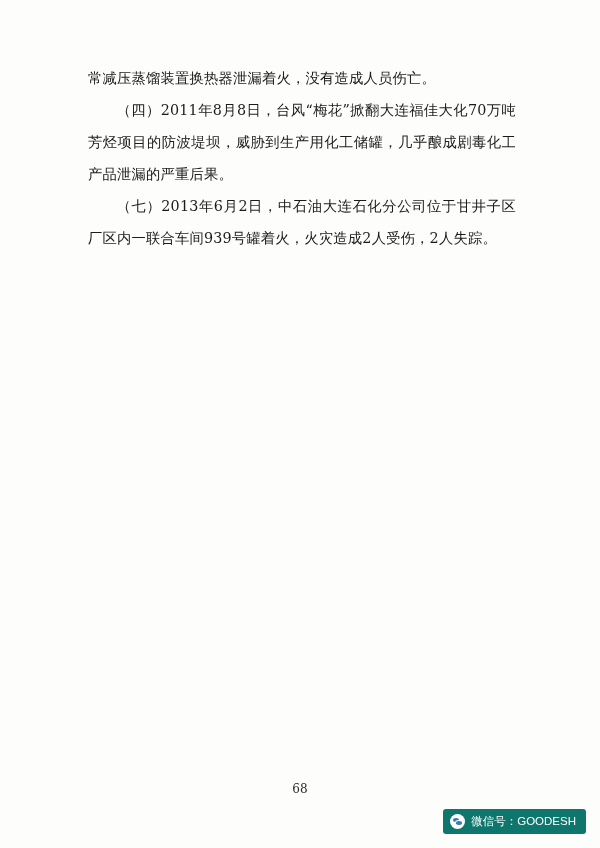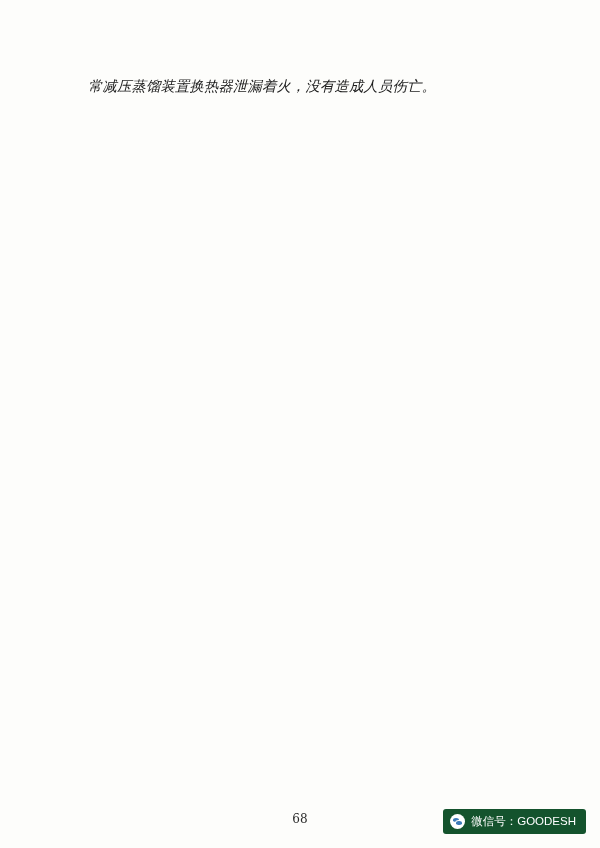--- a/index.html
+++ b/index.html
@@ -26,46 +26,45 @@
     left: 88px;
     top: 62px;
     width: 428px;
   }
   .para {
     font-size: 14.3px;
     line-height: 32px;
     color: #1b1b1b;
     text-align: justify;
     text-justify: inter-ideograph;
-    margin: 8px 0 0 0;
+    margin: 0 0 0 0;
     letter-spacing: 0.2px;
     font-family: "DejaVu Serif", "Liberation Serif", serif;
-    font-style: italic;
   }
   .para.indent {
     text-indent: 2em;
   }
   .page-number {
     position: absolute;
     left: 0;
     right: 0;
-    top: 812px;
+    top: 782px;
     text-align: center;
     font-size: 12px;
     color: #2a2a2a;
     font-family: "DejaVu Serif", "Liberation Serif", serif;
   }
   .footer-badge {
     position: absolute;
     right: 14px;
     bottom: 14px;
     display: flex;
     align-items: center;
     gap: 6px;
-    background: #14532d;
+    background: #0f766e;
     color: #ffffff;
     padding: 5px 10px 5px 7px;
     border-radius: 3px;
     font-size: 11.5px;
     font-family: "Liberation Sans", sans-serif;
     line-height: 1;
   }
   .wechat-icon {
     display: inline-block;
     width: 15px;
@@ -100,20 +99,22 @@
     white-space: nowrap;
   }
 </style>
 </head>
 <body>
 
 <div class="page">
 
   <div class="content">
     <p class="para">常减压蒸馏装置换热器泄漏着火，没有造成人员伤亡。</p>
+    <p class="para indent">（四）2011年8月8日，台风“梅花”掀翻大连福佳大化70万吨芳烃项目的防波堤坝，威胁到生产用化工储罐，几乎酿成剧毒化工产品泄漏的严重后果。</p>
+    <p class="para indent">（七）2013年6月2日，中石油大连石化分公司位于甘井子区厂区内一联合车间939号罐着火，火灾造成2人受伤，2人失踪。</p>
   </div>
 
   <div class="page-number">68</div>
 
   <div class="footer-badge">
     <span class="wechat-icon"></span>
     <span class="badge-text">微信号：GOODESH</span>
   </div>
 
 </div>

